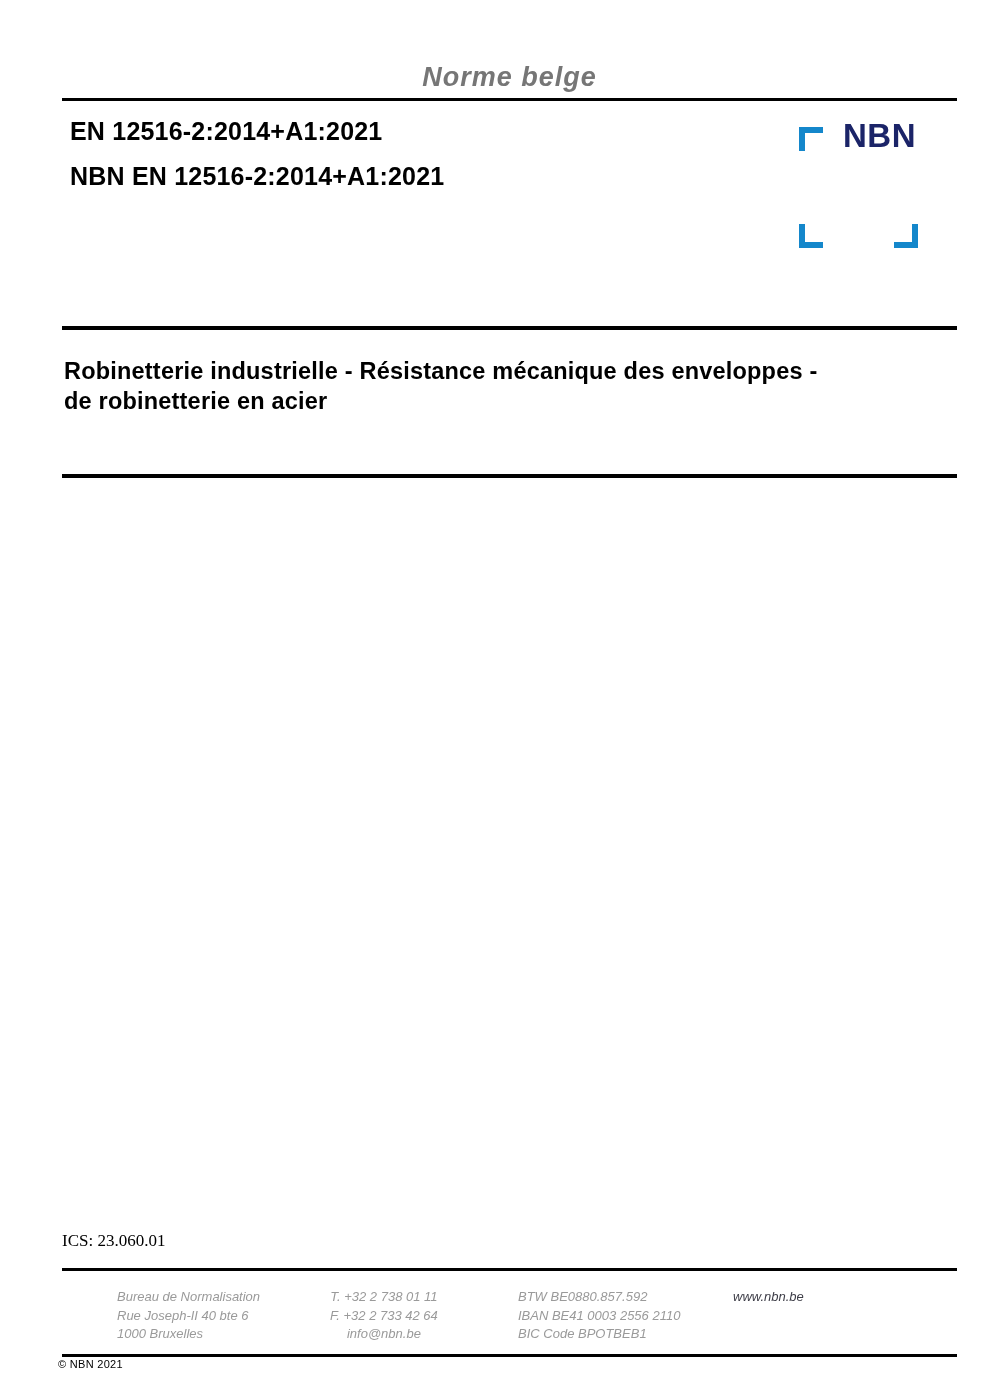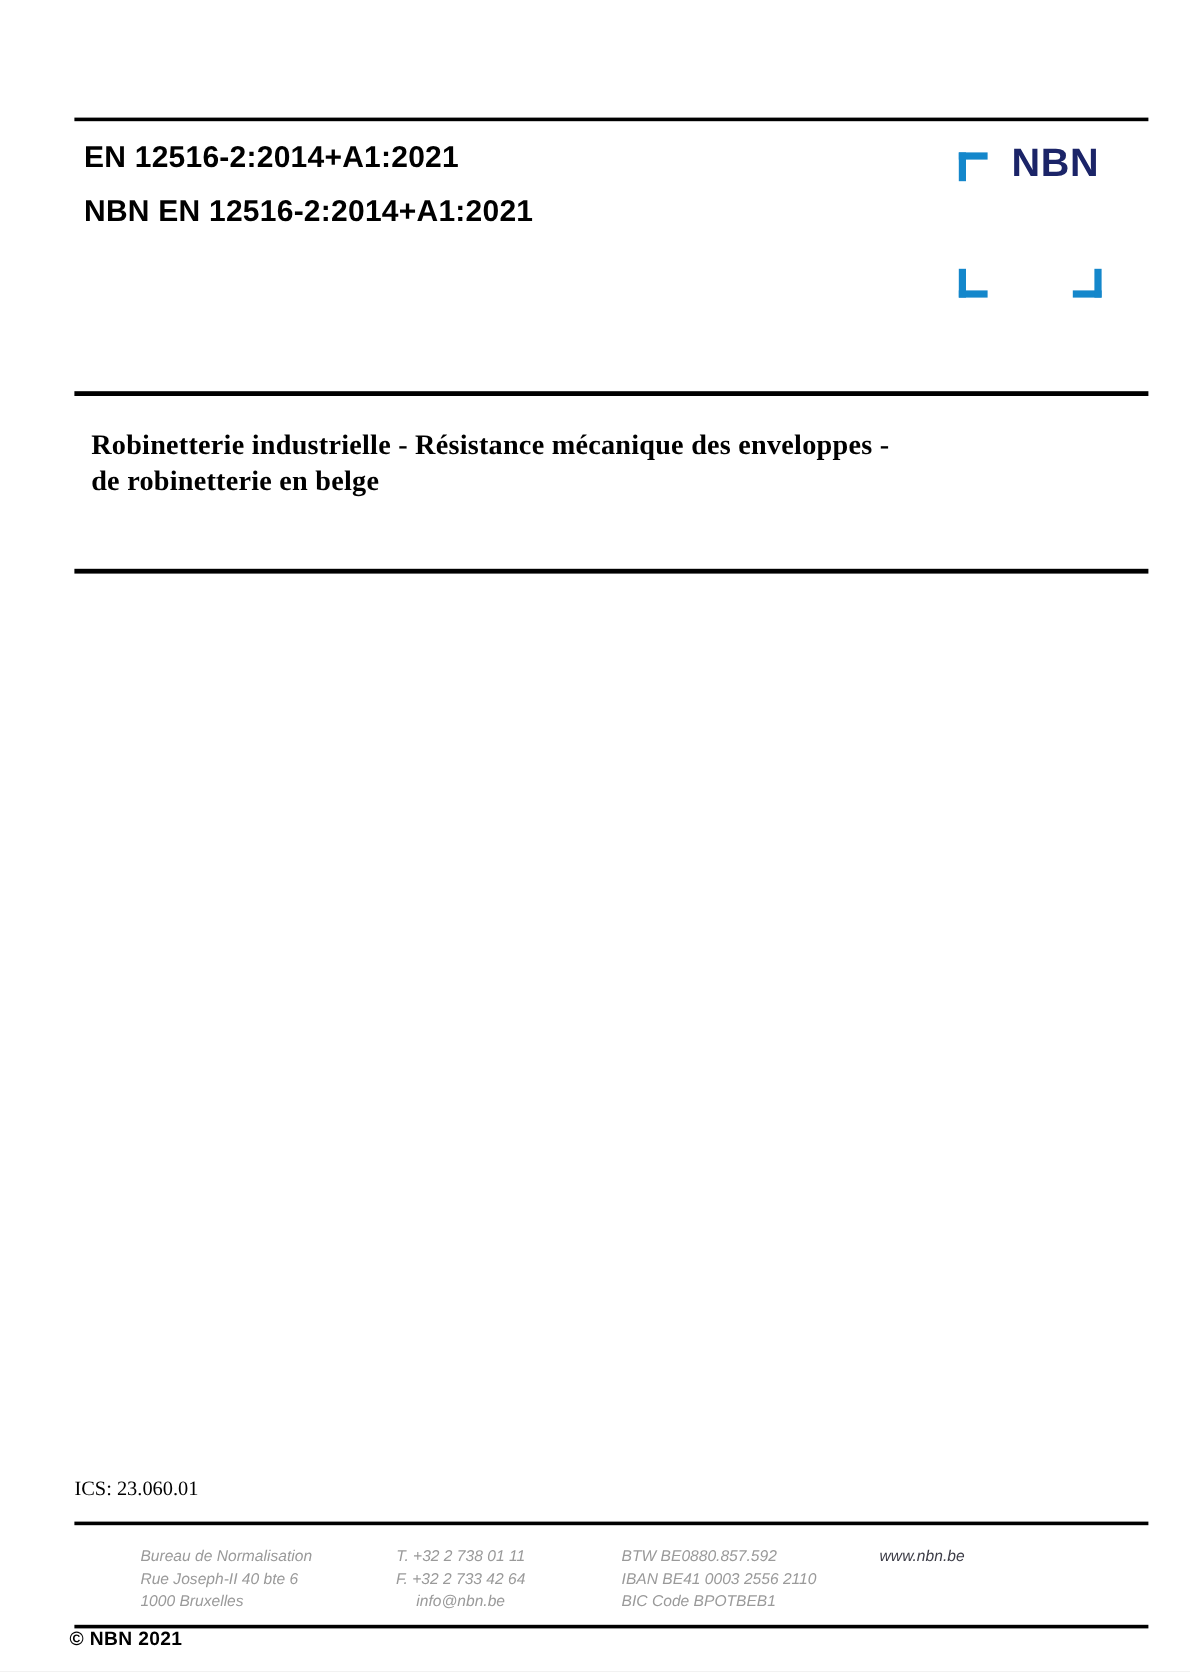--- a/index.html
+++ b/index.html
@@ -38,21 +38,21 @@
   .logo .tl{left:0;top:2px;border-top:6px solid var(--nbn-blue,#1487cb);border-left:6px solid var(--nbn-blue,#1487cb);}
   .logo .bl{left:0;bottom:0;border-bottom:6px solid var(--nbn-blue,#1487cb);border-left:6px solid var(--nbn-blue,#1487cb);}
   .logo .br{right:0;bottom:0;border-bottom:6px solid var(--nbn-blue,#1487cb);border-right:6px solid var(--nbn-blue,#1487cb);}
   .logo .mark{
     position:absolute;left:44px;top:-8px;
     font-size:33px;font-weight:700;letter-spacing:0.5px;
     color:var(--nbn-navy,#1b2468);
     text-align:right;
   }
 
-  .doc-title{position:absolute;left:76px;top:356px;font-family:Liberation Serif, serif;}
+  .doc-title{position:absolute;left:64px;top:356px;}
   .doc-title div{
     font-size:23.5px;font-weight:700;line-height:30px;
     white-space:nowrap;letter-spacing:0.2px;
   }
 
   .validity{position:absolute;left:70px;top:508px;}
   .validity .valid-from{font-size:16.5px;line-height:20px;}
   .validity .replaces{font-size:16.5px;line-height:20px;margin-top:23px;}
 
   .ics{
@@ -63,47 +63,48 @@
 
   .footer{position:absolute;left:0;top:1288px;width:992px;font-size:13px;line-height:18.5px;color:var(--footer-gray,#9a9a9a);}
   .footer .col{position:absolute;top:0;white-space:nowrap;font-style:italic;}
   .footer .col-address{left:117px;}
   .footer .col-contact{left:330px;text-align:center;}
   .footer .col-banking{left:518px;}
   .footer .col-website{left:733px;color:var(--footer-dark,#3d3d47);}
 
   .copyright{
     position:absolute;left:58px;top:1358px;
-    font-size:16px;font-weight:700;letter-spacing:0.3px;
+    font-size:11px;font-weight:400;letter-spacing:0.3px;
   }
 </style>
 </head>
 <body>
 
 <div class="page" style="--nbn-navy: #1b2468; --nbn-blue: #1487cb; --kicker-gray: #767676; --footer-gray: #9a9a9a; --footer-dark: #3d3d47;">
 
+  <div class="kicker">Norme belge</div>
   <div class="rule rule-1"></div>
 
   <div class="codes">
     <div>EN 12516-2:2014+A1:2021</div>
     <div>NBN EN 12516-2:2014+A1:2021</div>
   </div>
 
   <div class="logo">
     <span class="bracket tl"></span>
     <span class="mark">NBN</span>
     <span class="bracket bl"></span>
     <span class="bracket br"></span>
   </div>
 
   <div class="rule rule-2"></div>
 
   <div class="doc-title">
     <div>Robinetterie industrielle - Résistance mécanique des enveloppes -</div>
-    <div>de robinetterie en belge</div>
+    <div>de robinetterie en acier</div>
   </div>
 
   <div class="rule rule-3"></div>
 
 
   <div class="ics">ICS: 23.060.01</div>
 
   <div class="rule rule-4"></div>
 
   <div class="footer">

